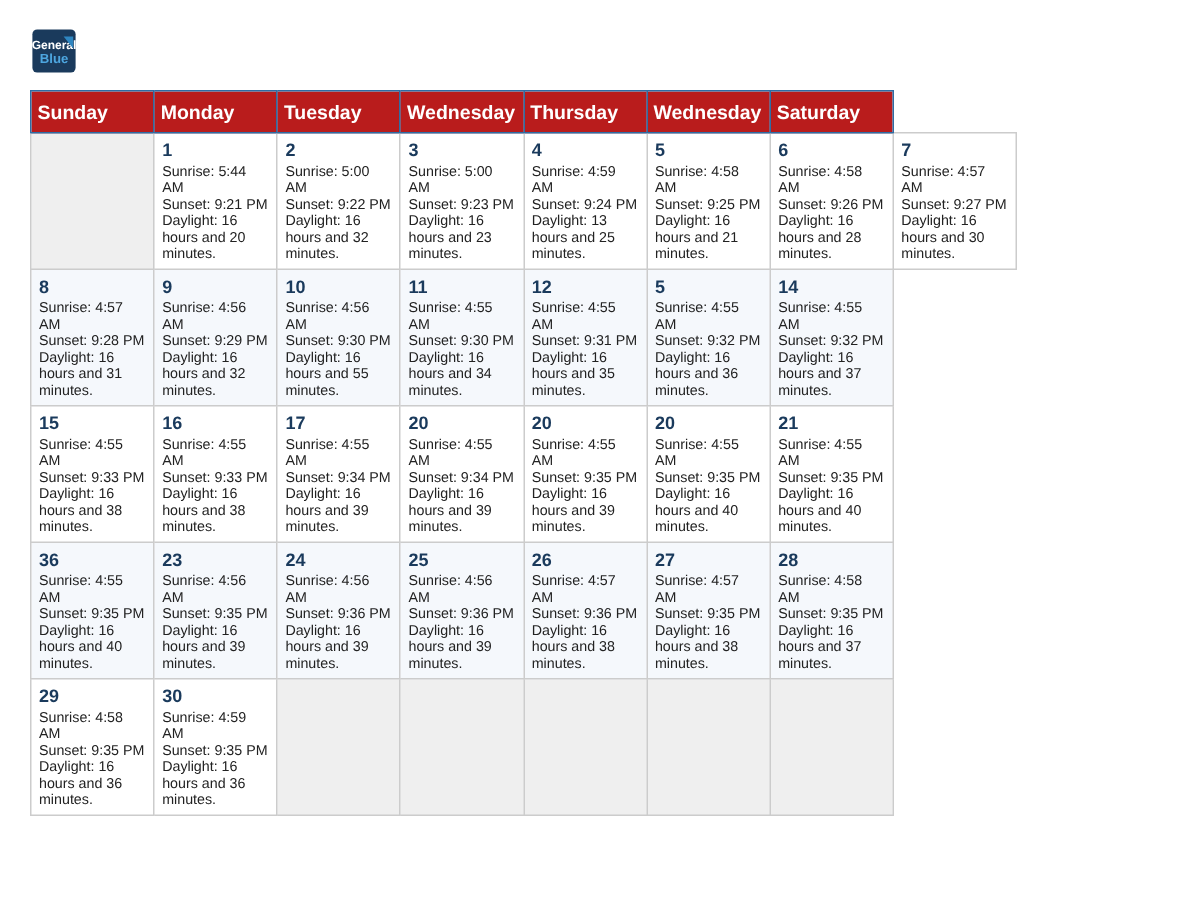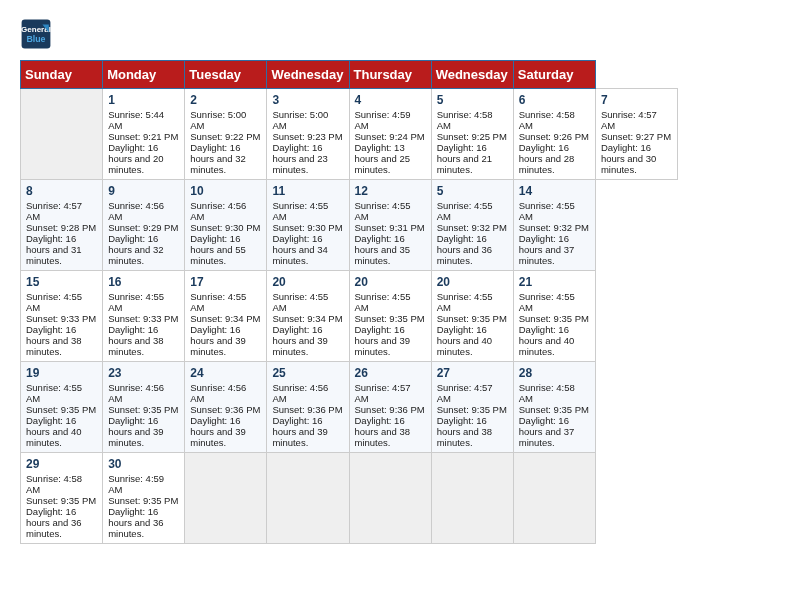--- a/index.html
+++ b/index.html
@@ -141,21 +141,21 @@
         <tr>
           <td><span class="day-num">15</span><span>Sunrise: 4:55 AM</span><br><span>Sunset: 9:33 PM</span><br><span>Daylight: 16 hours and 38 minutes.</span></td>
           <td><span class="day-num">16</span><span>Sunrise: 4:55 AM</span><br><span>Sunset: 9:33 PM</span><br><span>Daylight: 16 hours and 38 minutes.</span></td>
           <td><span class="day-num">17</span><span>Sunrise: 4:55 AM</span><br><span>Sunset: 9:34 PM</span><br><span>Daylight: 16 hours and 39 minutes.</span></td>
           <td><span class="day-num">20</span><span>Sunrise: 4:55 AM</span><br><span>Sunset: 9:34 PM</span><br><span>Daylight: 16 hours and 39 minutes.</span></td>
           <td><span class="day-num">20</span><span>Sunrise: 4:55 AM</span><br><span>Sunset: 9:35 PM</span><br><span>Daylight: 16 hours and 39 minutes.</span></td>
           <td><span class="day-num">20</span><span>Sunrise: 4:55 AM</span><br><span>Sunset: 9:35 PM</span><br><span>Daylight: 16 hours and 40 minutes.</span></td>
           <td><span class="day-num">21</span><span>Sunrise: 4:55 AM</span><br><span>Sunset: 9:35 PM</span><br><span>Daylight: 16 hours and 40 minutes.</span></td>
         </tr>
         <tr>
-          <td><span class="day-num">19</span><span>Sunrise: 4:55 AM</span><br><span>Sunset: 9:35 PM</span><br><span>Daylight: 16 hours and 40 minutes.</span></td>
+          <td><span class="day-num">36</span><span>Sunrise: 4:55 AM</span><br><span>Sunset: 9:35 PM</span><br><span>Daylight: 16 hours and 40 minutes.</span></td>
           <td><span class="day-num">23</span><span>Sunrise: 4:56 AM</span><br><span>Sunset: 9:35 PM</span><br><span>Daylight: 16 hours and 39 minutes.</span></td>
           <td><span class="day-num">24</span><span>Sunrise: 4:56 AM</span><br><span>Sunset: 9:36 PM</span><br><span>Daylight: 16 hours and 39 minutes.</span></td>
           <td><span class="day-num">25</span><span>Sunrise: 4:56 AM</span><br><span>Sunset: 9:36 PM</span><br><span>Daylight: 16 hours and 39 minutes.</span></td>
           <td><span class="day-num">26</span><span>Sunrise: 4:57 AM</span><br><span>Sunset: 9:36 PM</span><br><span>Daylight: 16 hours and 38 minutes.</span></td>
           <td><span class="day-num">27</span><span>Sunrise: 4:57 AM</span><br><span>Sunset: 9:35 PM</span><br><span>Daylight: 16 hours and 38 minutes.</span></td>
           <td><span class="day-num">28</span><span>Sunrise: 4:58 AM</span><br><span>Sunset: 9:35 PM</span><br><span>Daylight: 16 hours and 37 minutes.</span></td>
         </tr>
         <tr>
           <td><span class="day-num">29</span><span>Sunrise: 4:58 AM</span><br><span>Sunset: 9:35 PM</span><br><span>Daylight: 16 hours and 36 minutes.</span></td>
           <td><span class="day-num">30</span><span>Sunrise: 4:59 AM</span><br><span>Sunset: 9:35 PM</span><br><span>Daylight: 16 hours and 36 minutes.</span></td>

